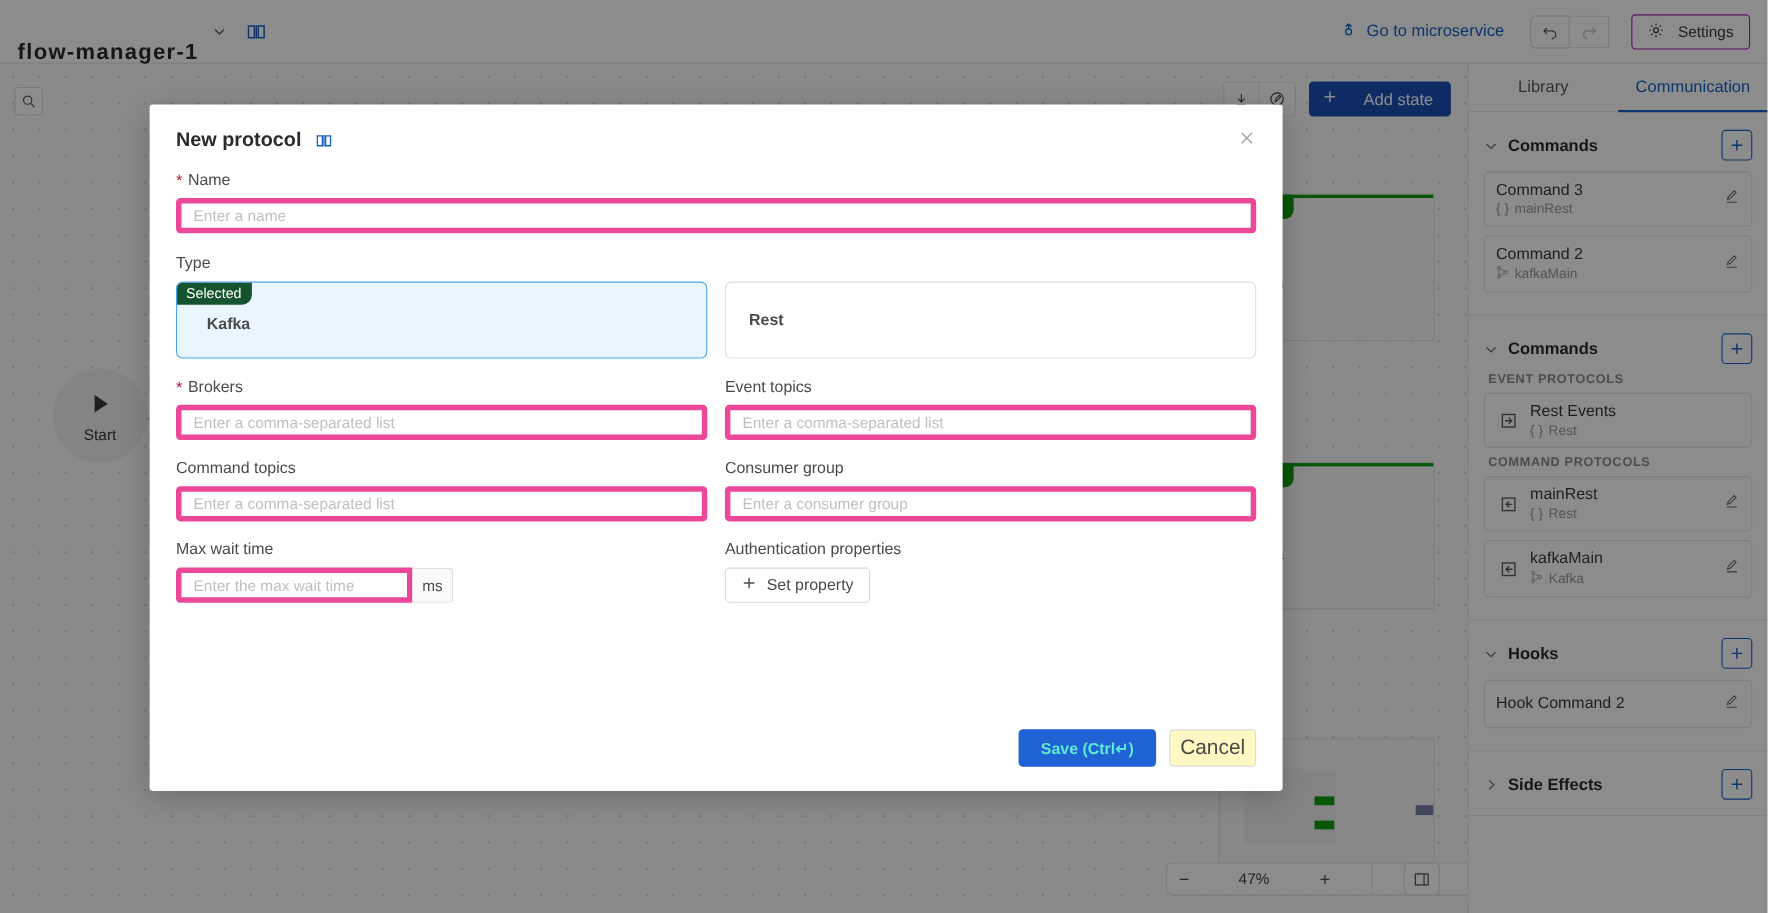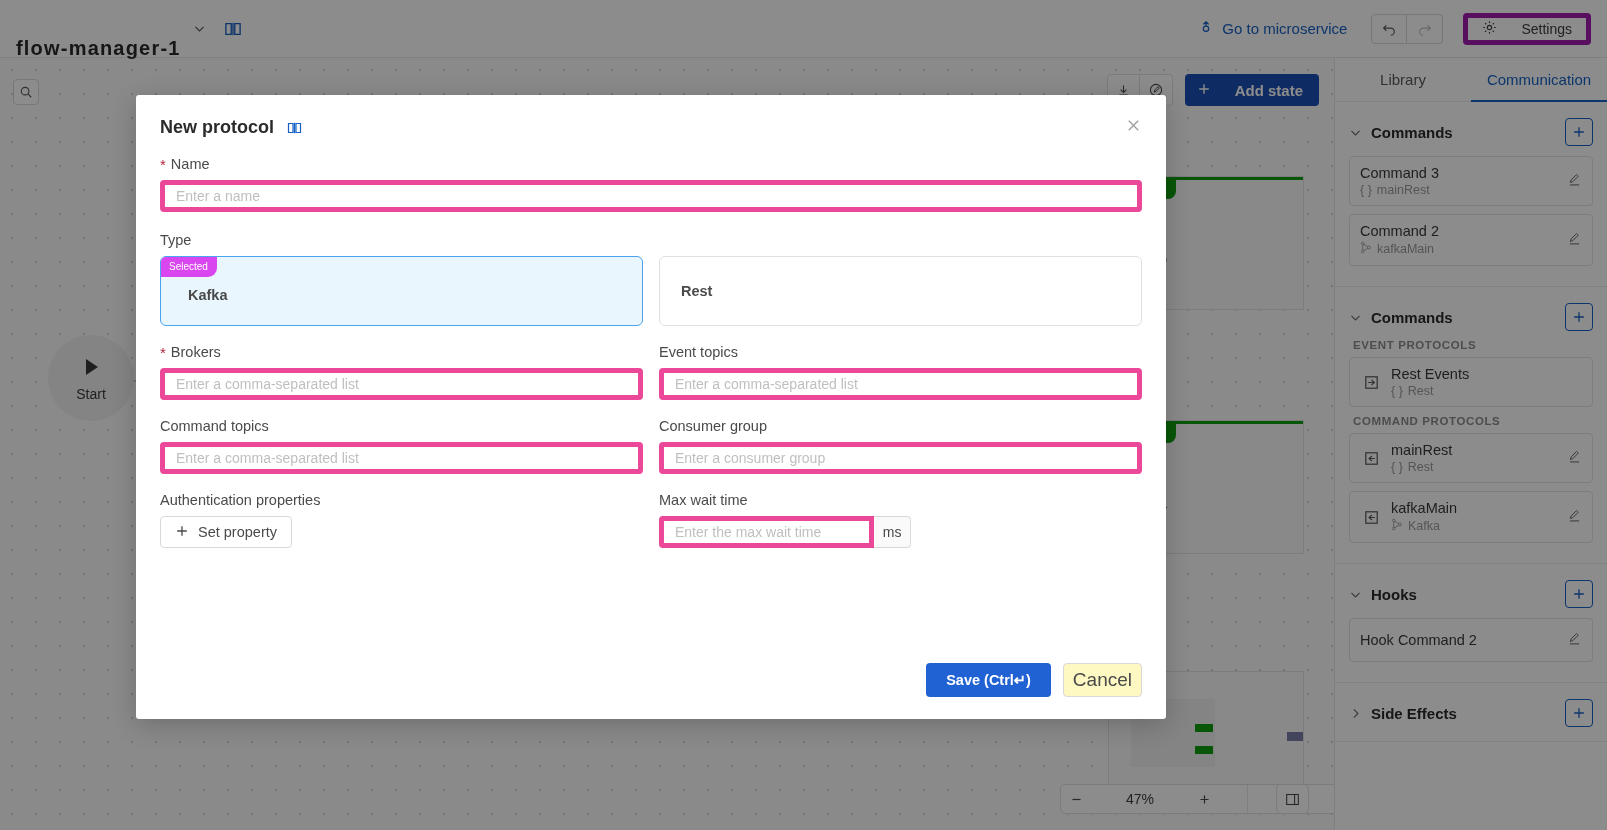--- a/index.html
+++ b/index.html
@@ -32,23 +32,23 @@
     color: #1761c4; font-size: 15px; margin-right: 24px; cursor: pointer;
   }
   .icon-btn {
     width: 36px; height: 30px; border: 1px solid #d9d9d9; background: #fff;
     display: flex; align-items: center; justify-content: center; cursor: pointer;
     color: #595959;
   }
   .icon-btn.left { border-radius: 4px 0 0 4px; }
   .icon-btn.right { border-radius: 0 4px 4px 0; border-left: none; color: #bfbfbf; }
   .settings-btn {
-    margin-left: 20px; height: 32px; padding: 0 14px; border: 5px solid #a21caf;
+    margin-left: 20px; height: 32px; padding: 0 14px; border: 1px solid #a21caf;
     border-radius: 4px; background: #fff; display: flex; align-items: center;
-    gap: 24px; font-size: 14px; color: #3c3c3c; cursor: pointer;
+    gap: 12px; font-size: 14px; color: #3c3c3c; cursor: pointer;
   }
 
   
   .canvas {
     position: absolute; top: 58px; left: 0; width: 1334px; height: 772px;
     background-color: #fbfbfb;
     background-image: radial-gradient(#d6d6d6 1.1px, transparent 1.1px);
     background-size: 24px 24px;
     overflow: hidden;
   }
@@ -64,21 +64,21 @@
   .ctool {
     width: 33px; height: 32px; border: 1px solid #e0e0e0; background: #fff;
     display: flex; align-items: center; justify-content: center;
     color: #4a4a4a; cursor: pointer;
   }
   .ctool:first-child { border-radius: 4px 0 0 4px; }
   .ctool:nth-child(2) { border-radius: 0 4px 4px 0; border-left: none; }
   .add-state-btn {
     margin-left: 12px; height: 32px; padding: 0 16px 0 12px; background: #1b50b5;
     color: #fff; border-radius: 4px; display: flex; align-items: center; gap: 24px;
-    font-size: 15px; cursor: pointer; font-weight: bold;
+    font-size: 15px; cursor: pointer;
   }
   .start-node {
     position: absolute; left: 48px; top: 277px; width: 86px; height: 86px;
     border-radius: 50%; background: #f0f0f0;
     display: flex; flex-direction: column; align-items: center; justify-content: center;
     gap: 2px;
   }
   .start-node .label { font-size: 14px; color: #3a3a3a; }
   .start-edge {
     position: absolute; left: 134px; top: 322px; width: 90px; height: 2px; background: #c8c8c8;
@@ -192,42 +192,42 @@
   .type-label { margin-top: 20px; }
   .type-cards { display: flex; gap: 16px; }
   .type-card {
     flex: 1; height: 70px; border: 1px solid #e0e0e0; border-radius: 6px;
     position: relative; display: flex; align-items: center; cursor: pointer;
     background: #fff; overflow: hidden;
   }
   .type-card.selected { border: 1px solid #4aa3f0; background: #e9f6fe; }
   .sel-badge {
     position: absolute; left: -1px; top: -1px; height: 21px; padding: 0 9px;
-    background: #d946ef; color: #fff; font-size: 10px;
+    background: #14532d; color: #fff; font-size: 13px;
     display: flex; align-items: center; border-radius: 4px 0 9px 0;
   }
   .type-name { font-size: 14.5px; font-weight: 700; color: #4a4a4a; padding-left: 27px; margin-top: 8px; }
   .type-card:not(.selected) .type-name { padding-left: 21px; margin-top: 0; }
   .suffix-wrap { display: flex; width: 252px; }
   .suffix-wrap .txt { border-radius: 4px 0 0 4px; }
   .suffix {
     width: 44px; height: 32px; border: 1px solid #d9d9d9; border-left: none;
     border-radius: 0 4px 4px 0; background: #fafafa; display: flex;
     align-items: center; justify-content: center; font-size: 14px; color: #4a4a4a;
   }
   .set-prop-btn {
     height: 32px; padding: 0 14px; border: 1px solid #d9d9d9; border-radius: 4px;
     background: #fff; display: flex; align-items: center; gap: 9px;
     font-size: 14.5px; color: #4a4a4a; cursor: pointer; width: fit-content;
   }
   .modal-foot {
     position: absolute; right: 24px; bottom: 22px; display: flex; gap: 12px; align-items: center;
   }
   .btn-primary {
-    height: 34px; padding: 0 20px; background: #2062d4; color: #ffffff;
+    height: 34px; padding: 0 20px; background: #2062d4; color: #5eead4;
     border-radius: 4px; font-size: 14.5px; font-weight: 700;
     display: flex; align-items: center; cursor: pointer;
   }
   .btn-default {
     height: 34px; padding: 0 9px; background: #fef9c3; color: #4a4a4a;
     border: 1px solid #d9d9d9; border-radius: 4px; font-size: 19px;
     display: flex; align-items: center; cursor: pointer;
   }
 </style>
 </head>
@@ -660,40 +660,40 @@
             <span>Consumer group</span>
           </div>
           <input class="txt" type="text" placeholder="Enter a consumer group" style="">
         </div>
       </div>
 
       
       <div class="row2">
         <div class="col">
           <div class="field-label">
+            <span>Max wait time</span>
+          </div>
+          <div class="suffix-wrap">
+            <input class="txt" type="text" placeholder="Enter the max wait time" style="">
+            <span class="suffix">ms</span>
+          </div>
+        </div>
+        <div class="col">
+          <div class="field-label">
             <span>Authentication properties</span>
           </div>
           <div class="set-prop-btn">
             <span>
               <svg width="14" height="14" viewBox="0 0 16 16">
                   <path d="M8 2.5v11M2.5 8h11" stroke="currentColor" stroke-width="1.5"></path>
                 </svg>
             </span>
             <span>Set property</span>
           </div>
         </div>
-        <div class="col">
-          <div class="field-label">
-            <span>Max wait time</span>
-          </div>
-          <div class="suffix-wrap">
-            <input class="txt" type="text" placeholder="Enter the max wait time" style="">
-            <span class="suffix">ms</span>
-          </div>
-        </div>
       </div>
     </div>
 
     <div class="modal-foot">
       <div class="btn-primary">Save (Ctrl↵)</div>
       <div class="btn-default">Cancel</div>
     </div>
   </div>
 
 </div>

